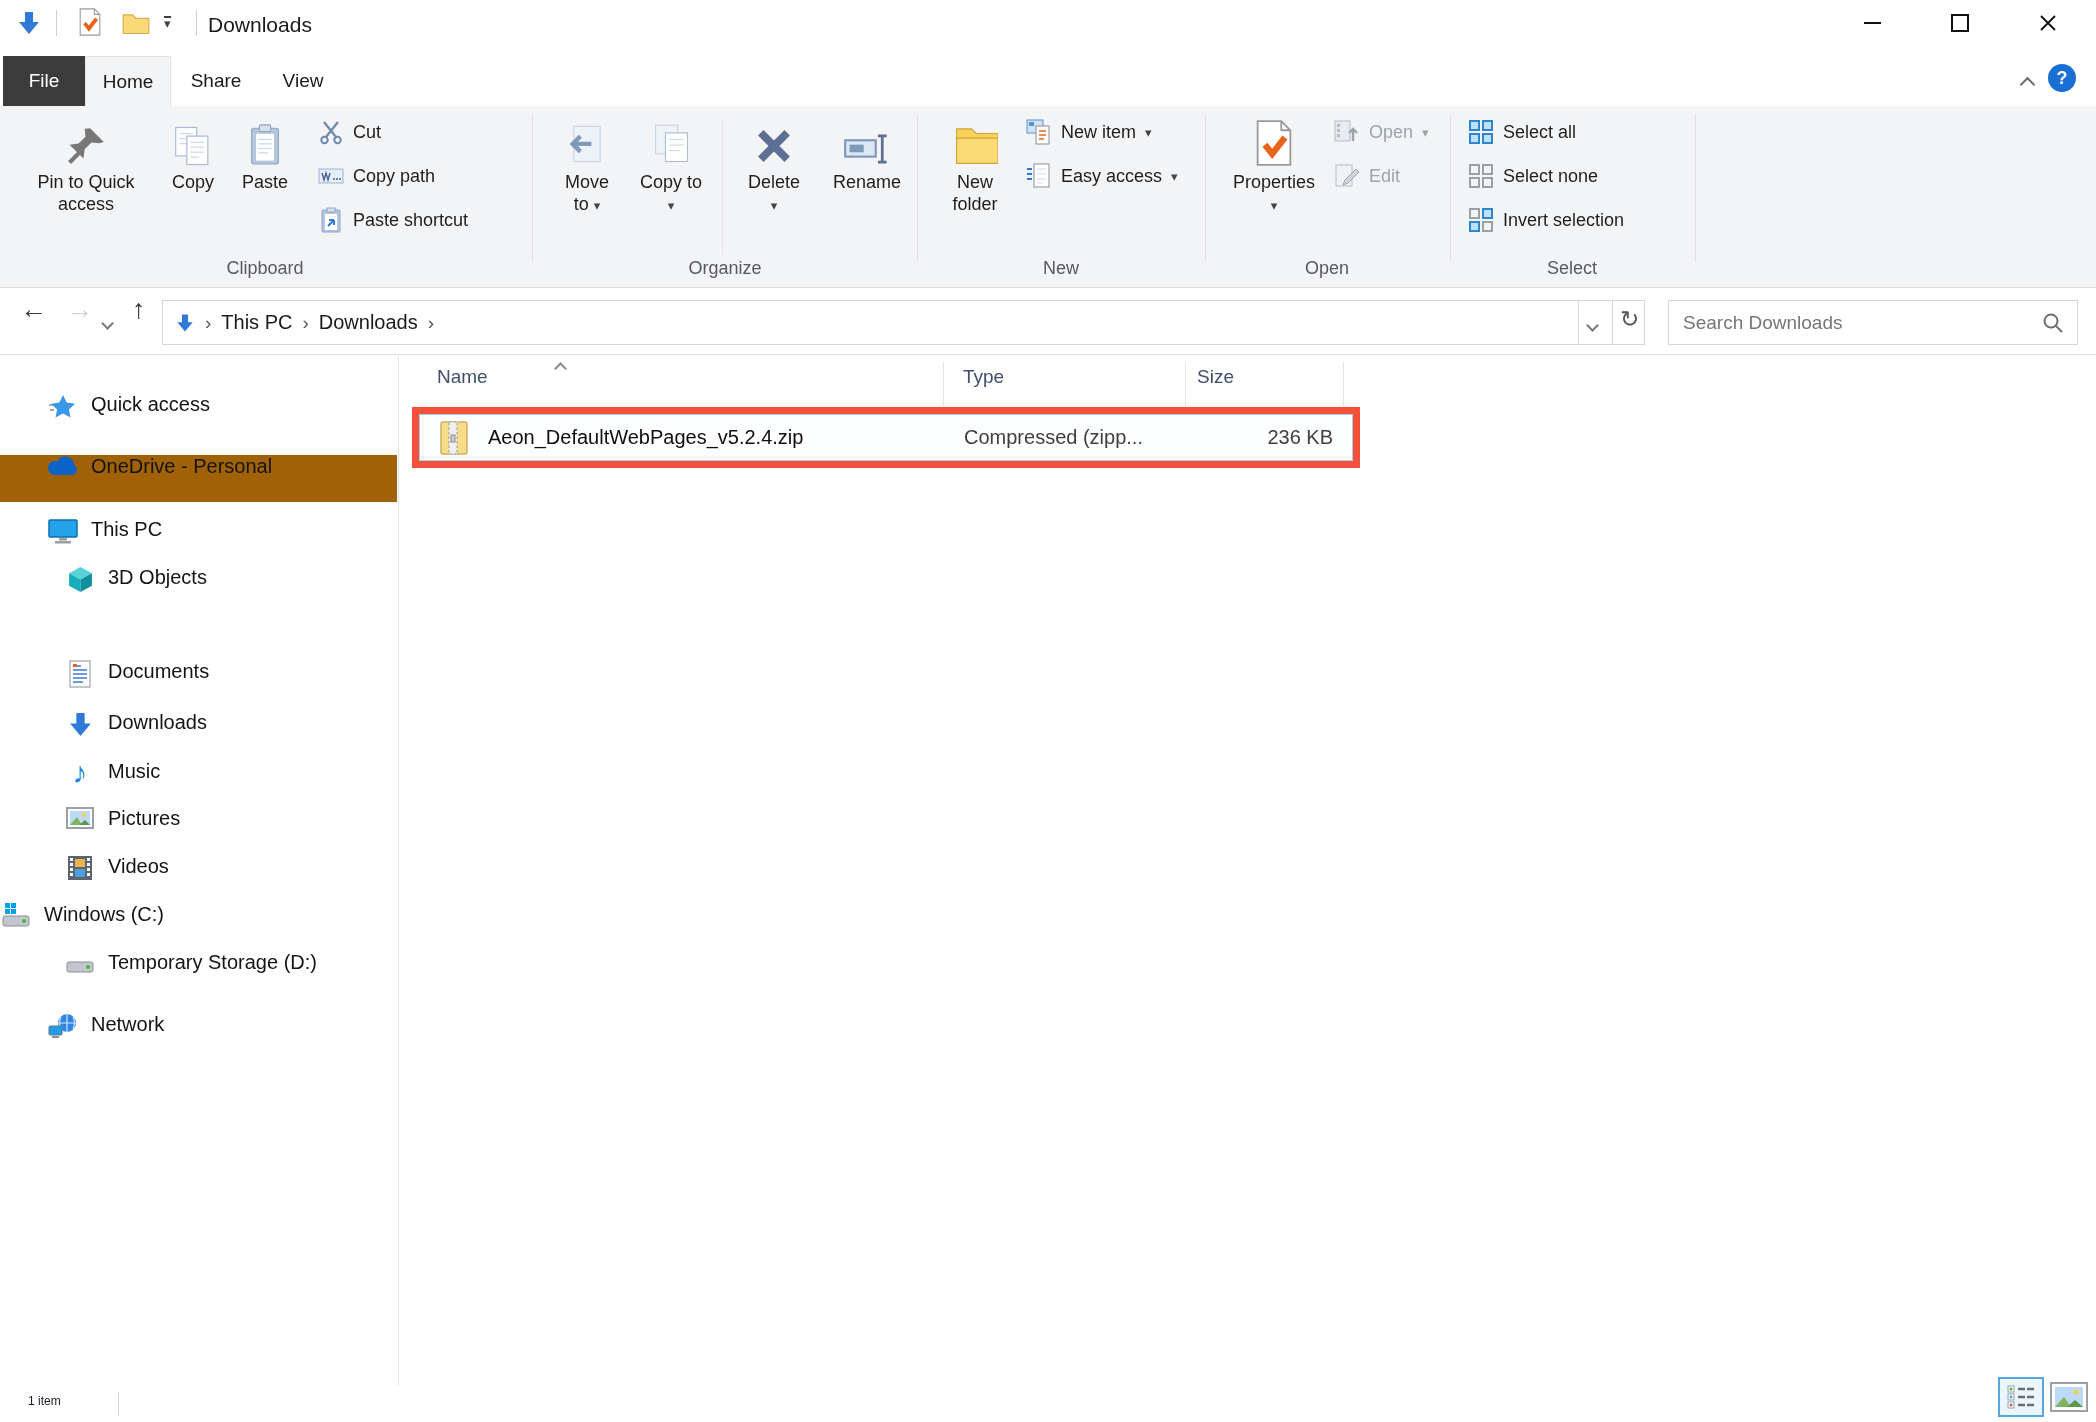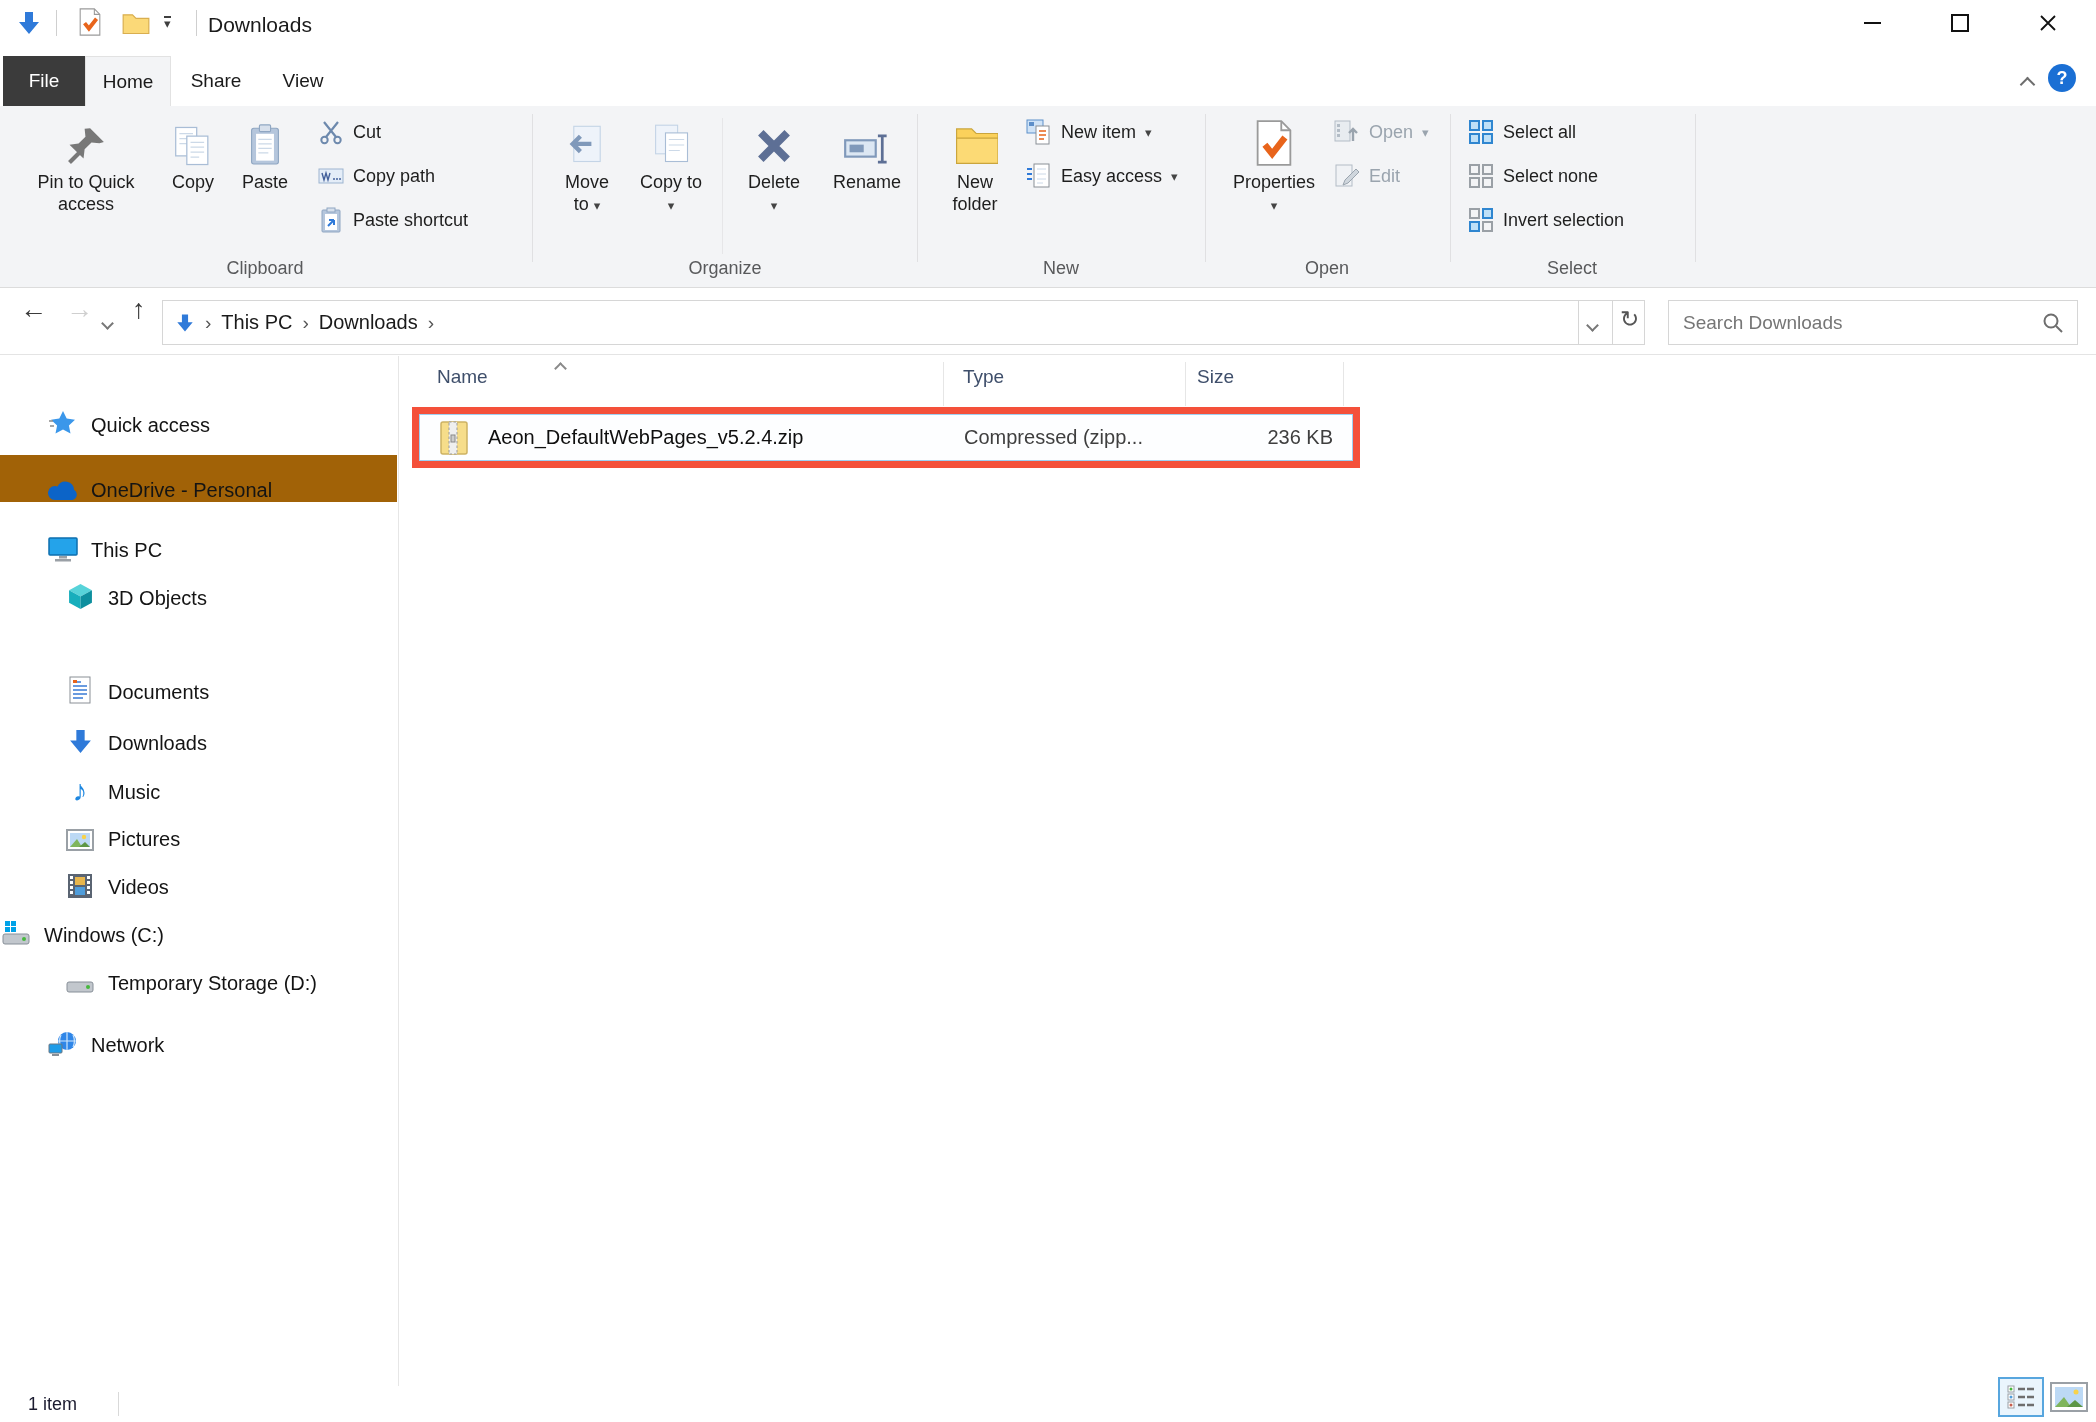--- a/index.html
+++ b/index.html
@@ -44,21 +44,21 @@
   .searchbox input { width:100%; height:100%; border:none; outline:none; font-size:19px; padding:0 44px 0 14px; font-family:"Liberation Sans",sans-serif; color:#333; }
   .searchbox input::placeholder { color:#767676; opacity:1; }
 
   .chev { display:inline-block; width:11px; height:11px; }
   .chev-up { border-left:2px solid #6e6e6e; border-top:2px solid #6e6e6e; transform:rotate(45deg); }
   .chev-down { border-right:2px solid #777; border-bottom:2px solid #777; transform:rotate(45deg); }
 
   
   #sidebar { position:absolute; left:0; top:356px; width:397px; height:1030px; background:#fff; }
   #sidebar-divider { position:absolute; left:398px; top:356px; width:1px; height:1030px; background:#e6e6e6; }
-  .side { position:absolute; left:0; width:397px; height:44px; display:flex; align-items:flex-end; font-size:20px; color:#141414; cursor:default; }
+  .side { position:absolute; left:0; width:397px; height:44px; display:flex; align-items:flex-start; font-size:20px; color:#141414; cursor:default; }
   .side .ic { width:32px; display:flex; justify-content:center; margin-right:12px; }
   .side-selected { background:#a16207; }
 
   
   .colhdr { position:absolute; top:366px; font-size:19px; color:#3f4f6b; }
   .hdr-vline { position:absolute; top:362px; width:1px; height:44px; background:#e6e6e6; }
   #annotation-box { position:absolute; left:412px; top:407px; width:948px; height:61px; border:7px solid #f4503a; }
   #file-row { position:absolute; left:419px; top:414px; width:934px; height:47px; background:#fdfeff; border:1px solid #9ed0f2; display:flex; align-items:center; }
   #file-row .fname { position:absolute; left:68px; font-size:20px; color:#0f0f0f; white-space:nowrap; }
   #file-row .ftype { position:absolute; left:544px; font-size:20px; color:#3f3f3f; white-space:nowrap; }
@@ -524,21 +524,21 @@
         <rect x="11" y="15" width="4" height="7" fill="#cccccc" stroke="#8a8a8a"></rect>
       </svg>
   </span>
   <span class="fname">Aeon_DefaultWebPages_v5.2.4.zip</span>
   <span class="ftype">Compressed (zipp...</span>
   <span class="fsize">236 KB</span>
 </div>
 <div id="annotation-box"></div>
 
 <div id="statusbar">
-  <span class="abs nowrap" style="left:28px;top:8px;font-size:18px;color:#1b1b2f">1 item</span>
+  <span class="abs nowrap" style="left:28px;top:8px;font-size:12px;color:#1b1b2f">1 item</span>
   <span class="abs" style="left:118px;top:6px;width:1px;height:24px;background:#d9d9d9"></span>
 
   <div class="viewbtn" style="left:1998px;top:-9px;width:46px;height:40px;border:2px solid #58a6de;background:#eaf5fd">
     <svg width="30" height="26" viewBox="0 0 30 26">
       <rect x="2" y="2" width="6" height="6" fill="#fff" stroke="#9aa0a6"></rect>
         <circle cx="5" cy="5" r="1.5" fill="#46b83d"></circle>
       <rect x="2" y="10" width="6" height="6" fill="#fff" stroke="#9aa0a6"></rect>
         <circle cx="5" cy="13" r="1.5" fill="#4f9ddb"></circle>
       <rect x="2" y="18" width="6" height="6" fill="#fff" stroke="#9aa0a6"></rect>
         <circle cx="5" cy="21" r="1.5" fill="#c75f4f"></circle>

